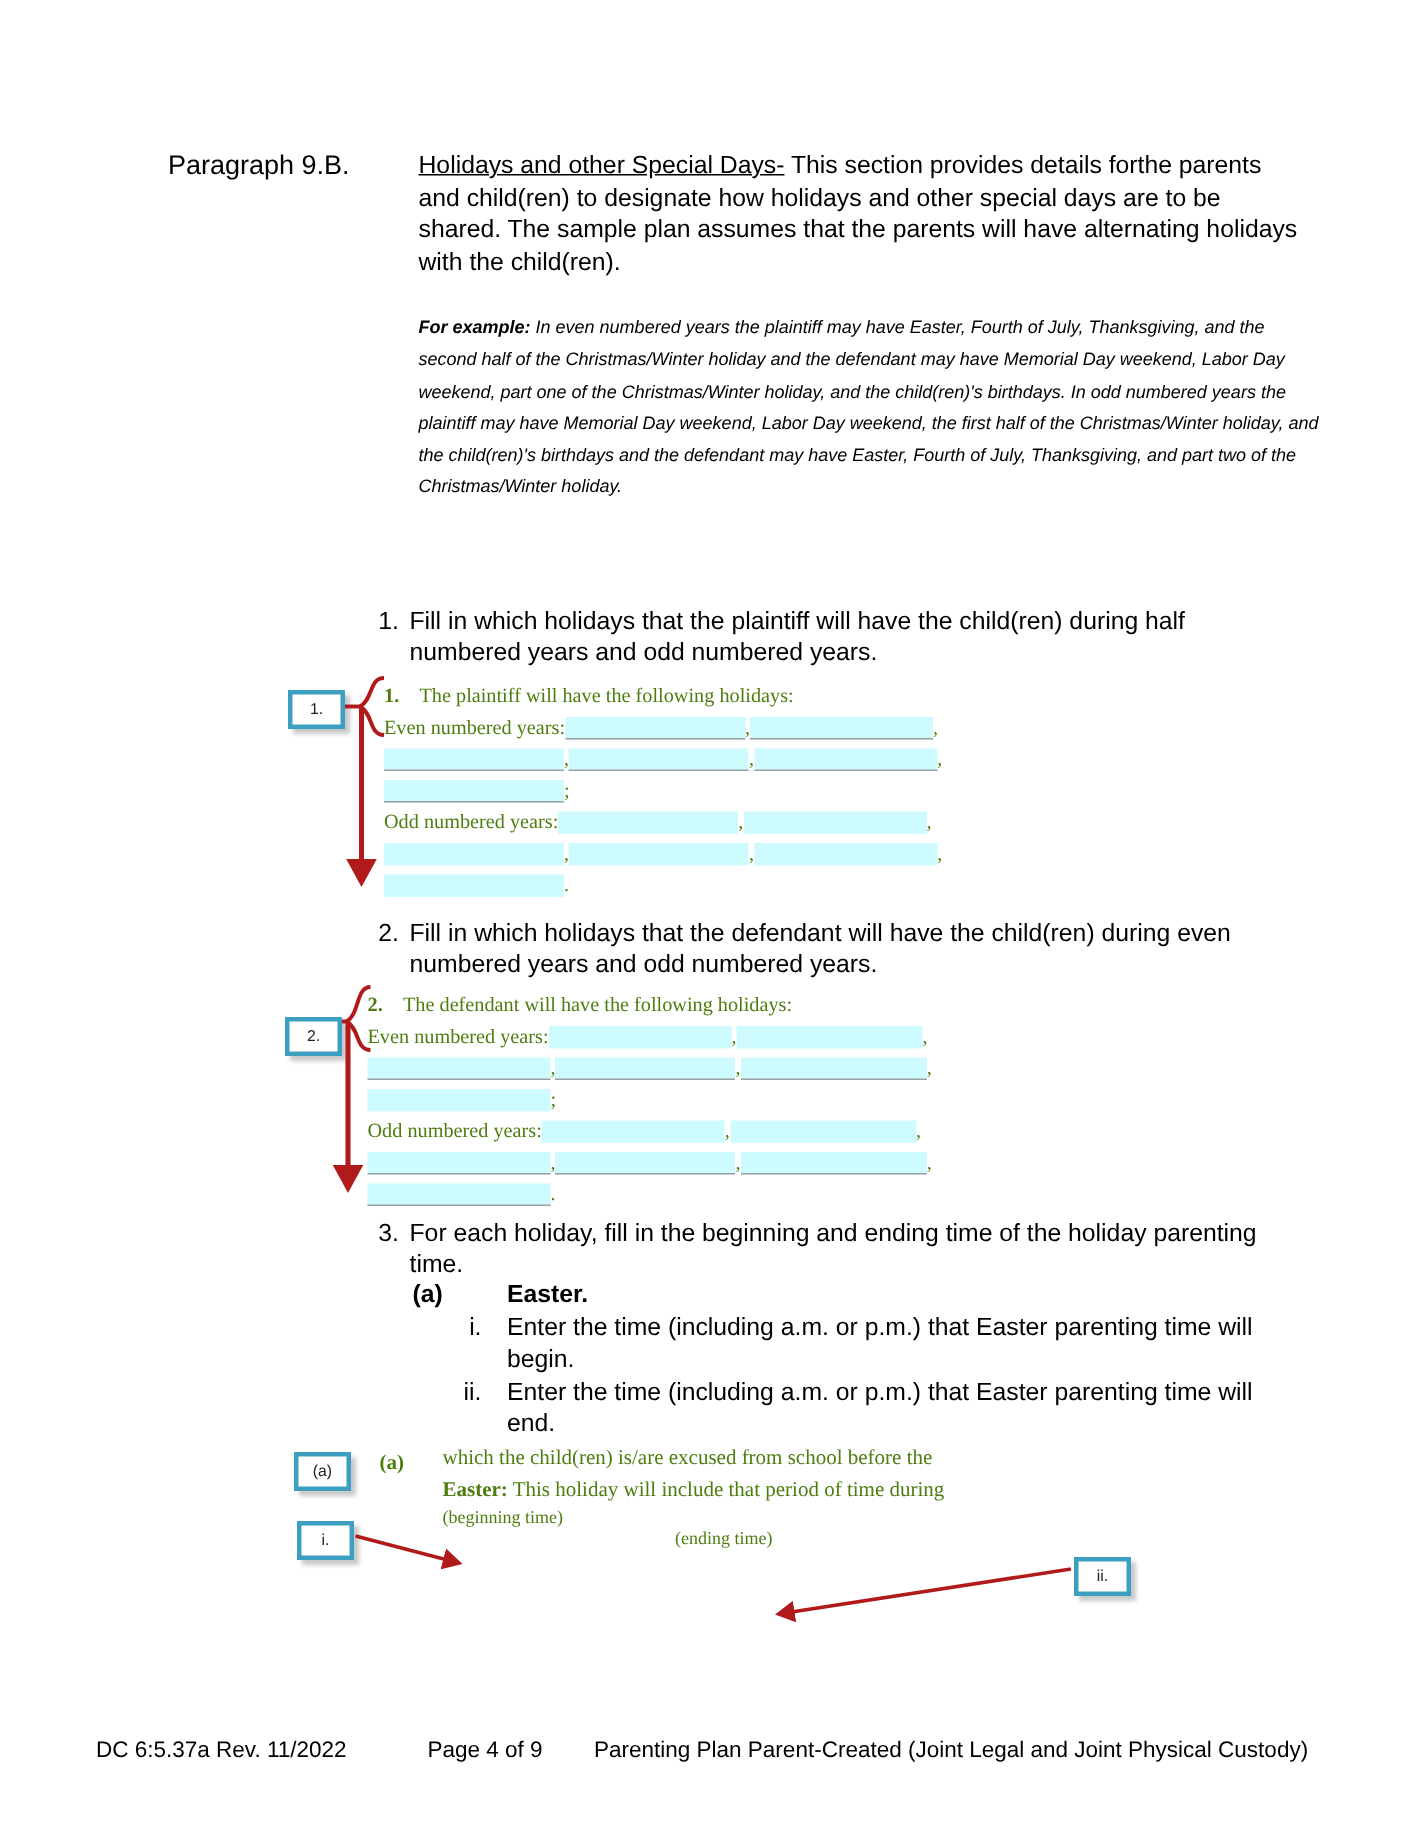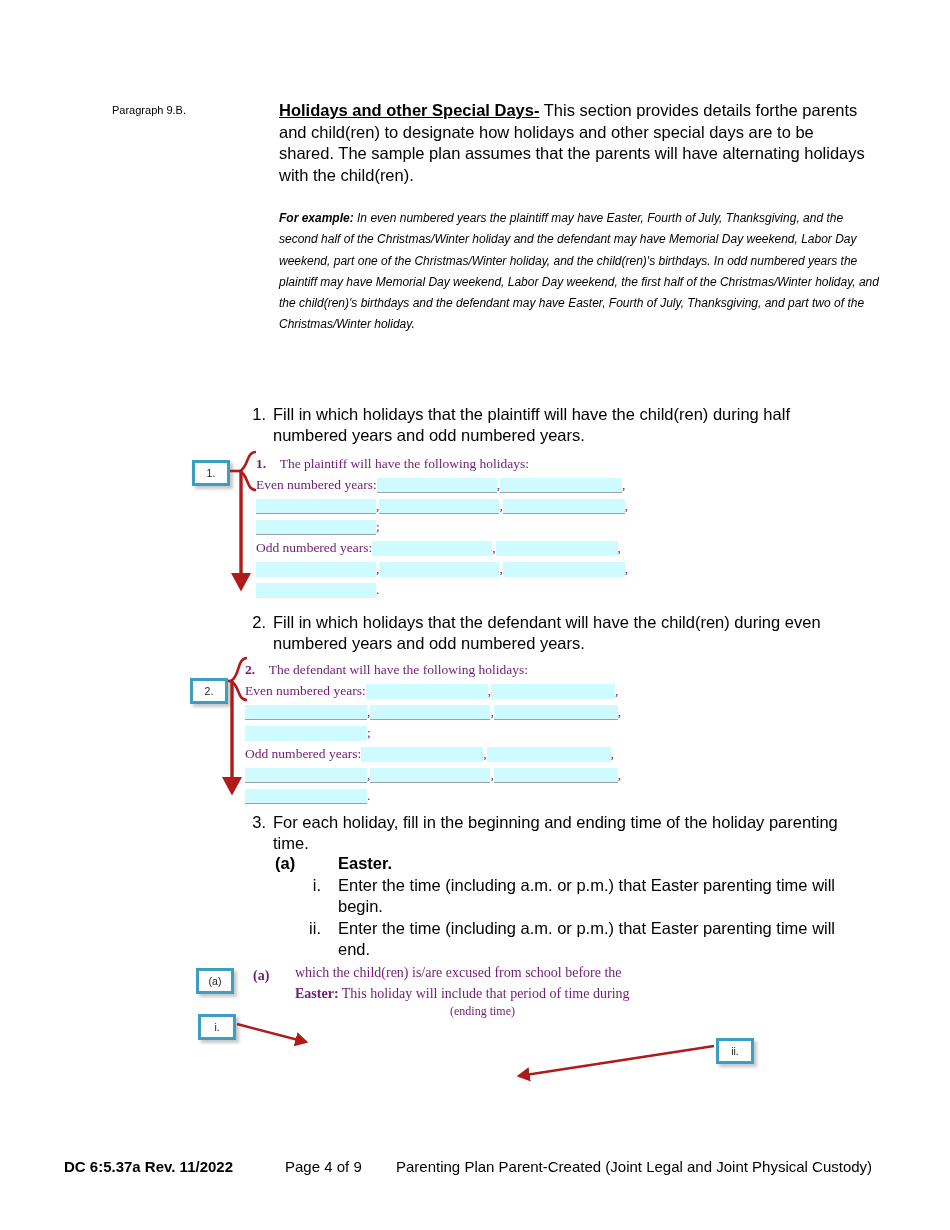--- a/index.html
+++ b/index.html
@@ -19,33 +19,33 @@
 
   
   .head-row {
     position: absolute;
     left: 112px; top: 100px;
     width: 760px;
   }
   .para-label {
     position: absolute;
     left: 0; top: 0;
-    font-size: 11px;
+    font-size: 18px;
     line-height: 21.5px;
     white-space: nowrap;
   }
   .head-body {
     position: absolute;
     left: 167px; top: 0;
     width: 593px;
     font-size: 16.5px;
     line-height: 21.5px;
     text-align: left;
   }
-  .hd-under { font-weight: bold; text-decoration: underline; text-align: right; }
+  .hd-under { font-weight: normal; text-decoration: underline; text-align: right; }
 
   
   .example {
     position: absolute;
     left: 279px; top: 208px;
     width: 605px;
     font-style: italic;
     font-size: 12px;
     line-height: 21.3px;
   }
@@ -93,21 +93,21 @@
     text-align: right;
   }
   .roman .txt { margin-left: 43px; display: block; }
   .roman-i  { left: 295px; top: 875px; }
   .roman-ii { left: 295px; top: 918px; }
 
   
   .form-snip {
     position: absolute;
     font-family: "Liberation Serif", serif;
-    color: #701a75;
+    color: #4d7c0f;
     font-size: 13.5px;
     line-height: 16px;
   }
   .fld {
     display: inline-block;
     background: #cdfbff;
     border-bottom: 1px solid #9aa0a3;
     vertical-align: bottom;
     height: 15px;
   }
@@ -171,21 +171,21 @@
   }
 
   
   .footer {
     position: absolute;
     left: 64px; top: 1158px;
     width: 820px;
     font-size: 15px;
     white-space: nowrap;
   }
-  .footer .f1 { position: absolute; left: 0; top: 0; font-weight: bold; }
+  .footer .f1 { position: absolute; left: 0; top: 0; }
   .footer .f2 { position: absolute; left: 221px; top: 0; }
   .footer .f3 { position: absolute; left: 332px; top: 0; }
 </style>
 </head>
 <body>
 
 <div class="page">
 
   <div class="head-row">
     <div class="para-label">Paragraph 9.B.</div>
@@ -271,20 +271,21 @@
   <div class="roman roman-ii">
     <span class="mk">ii.</span>
     <span class="txt">Enter the time (including a.m. or p.m.) that Easter parenting time will end.</span>
   </div>
 
   <div class="form-snip blk3">
     <div style="white-space:nowrap">which  the child(ren) is/are excused from school before the</div>
     <div style="white-space:nowrap">
       <span class="fs-head">Easter:</span><span>  This holiday will include that period of time during</span>
     </div>
+    <div class="cap" style="line-height:14px">(beginning time)</div>
     <div class="cap" style="line-height:15px; padding-left:155px">(ending time)</div>
   </div>
 
   <div class="form-snip" style="left:253px; top:968px; font-weight:bold; font-size:14px;">(a)</div>
 
   <div class="callout co-1">
     <span>1.</span>
   </div>
   <div class="callout co-2">
     <span>2.</span>

